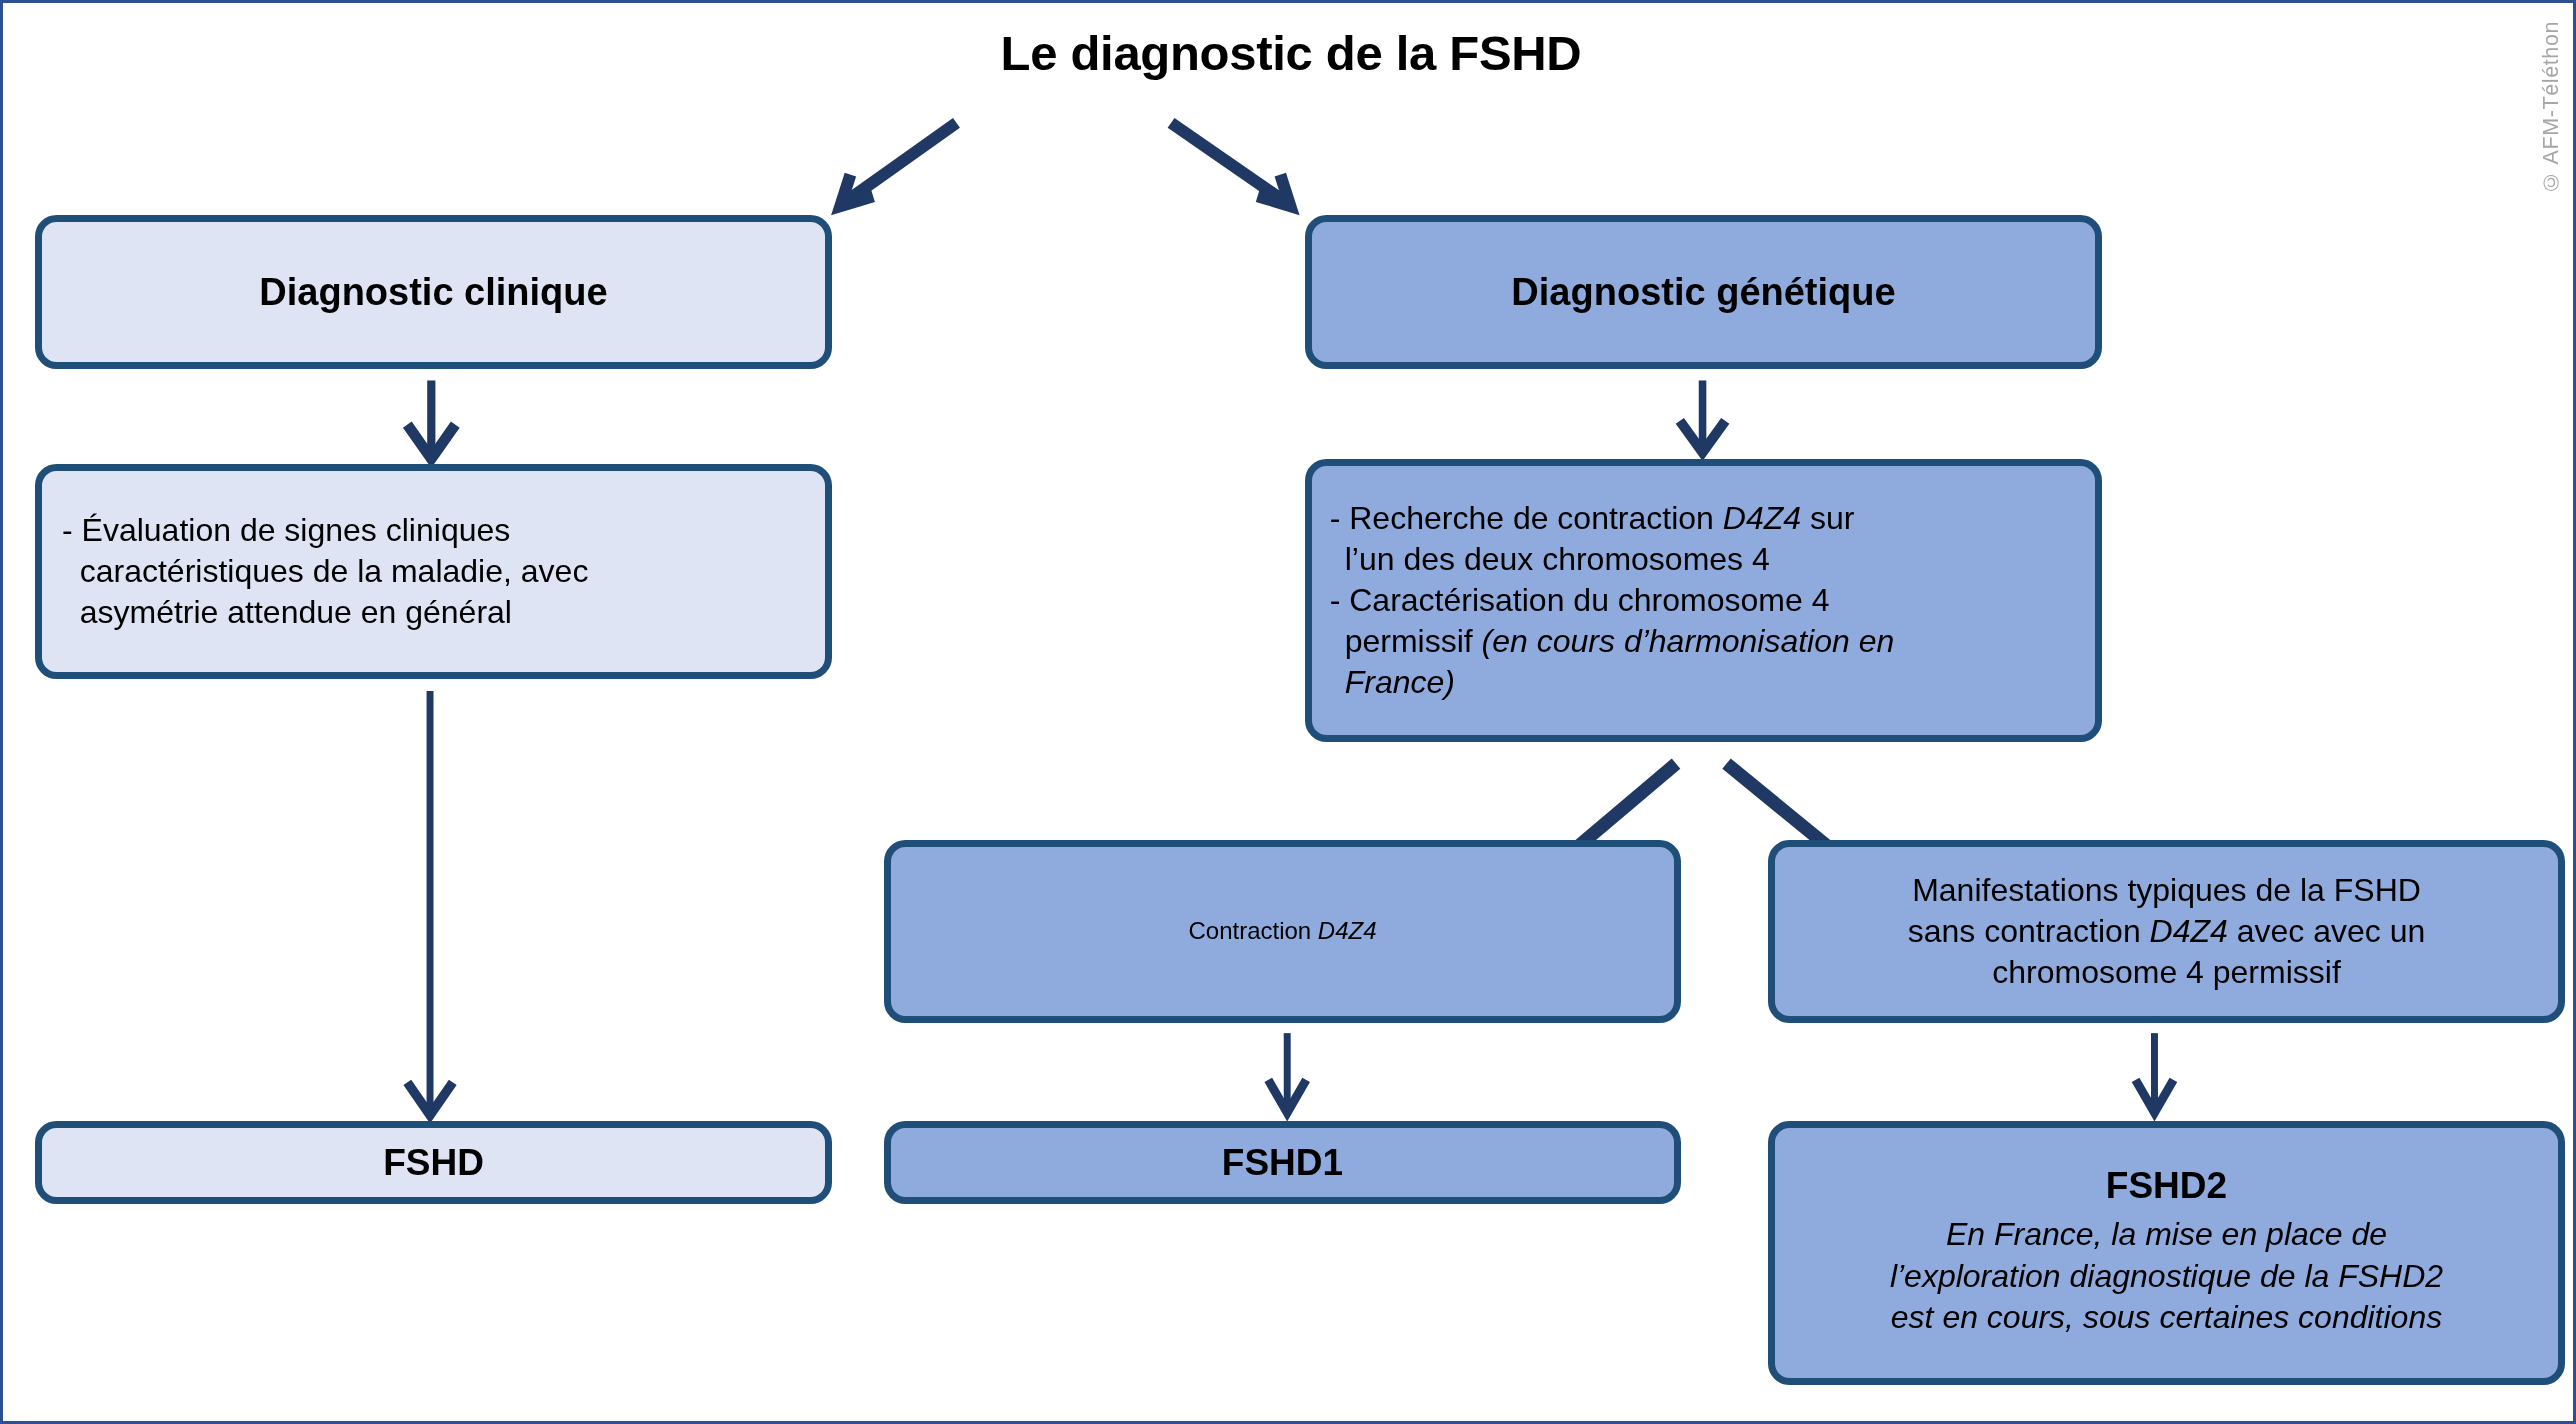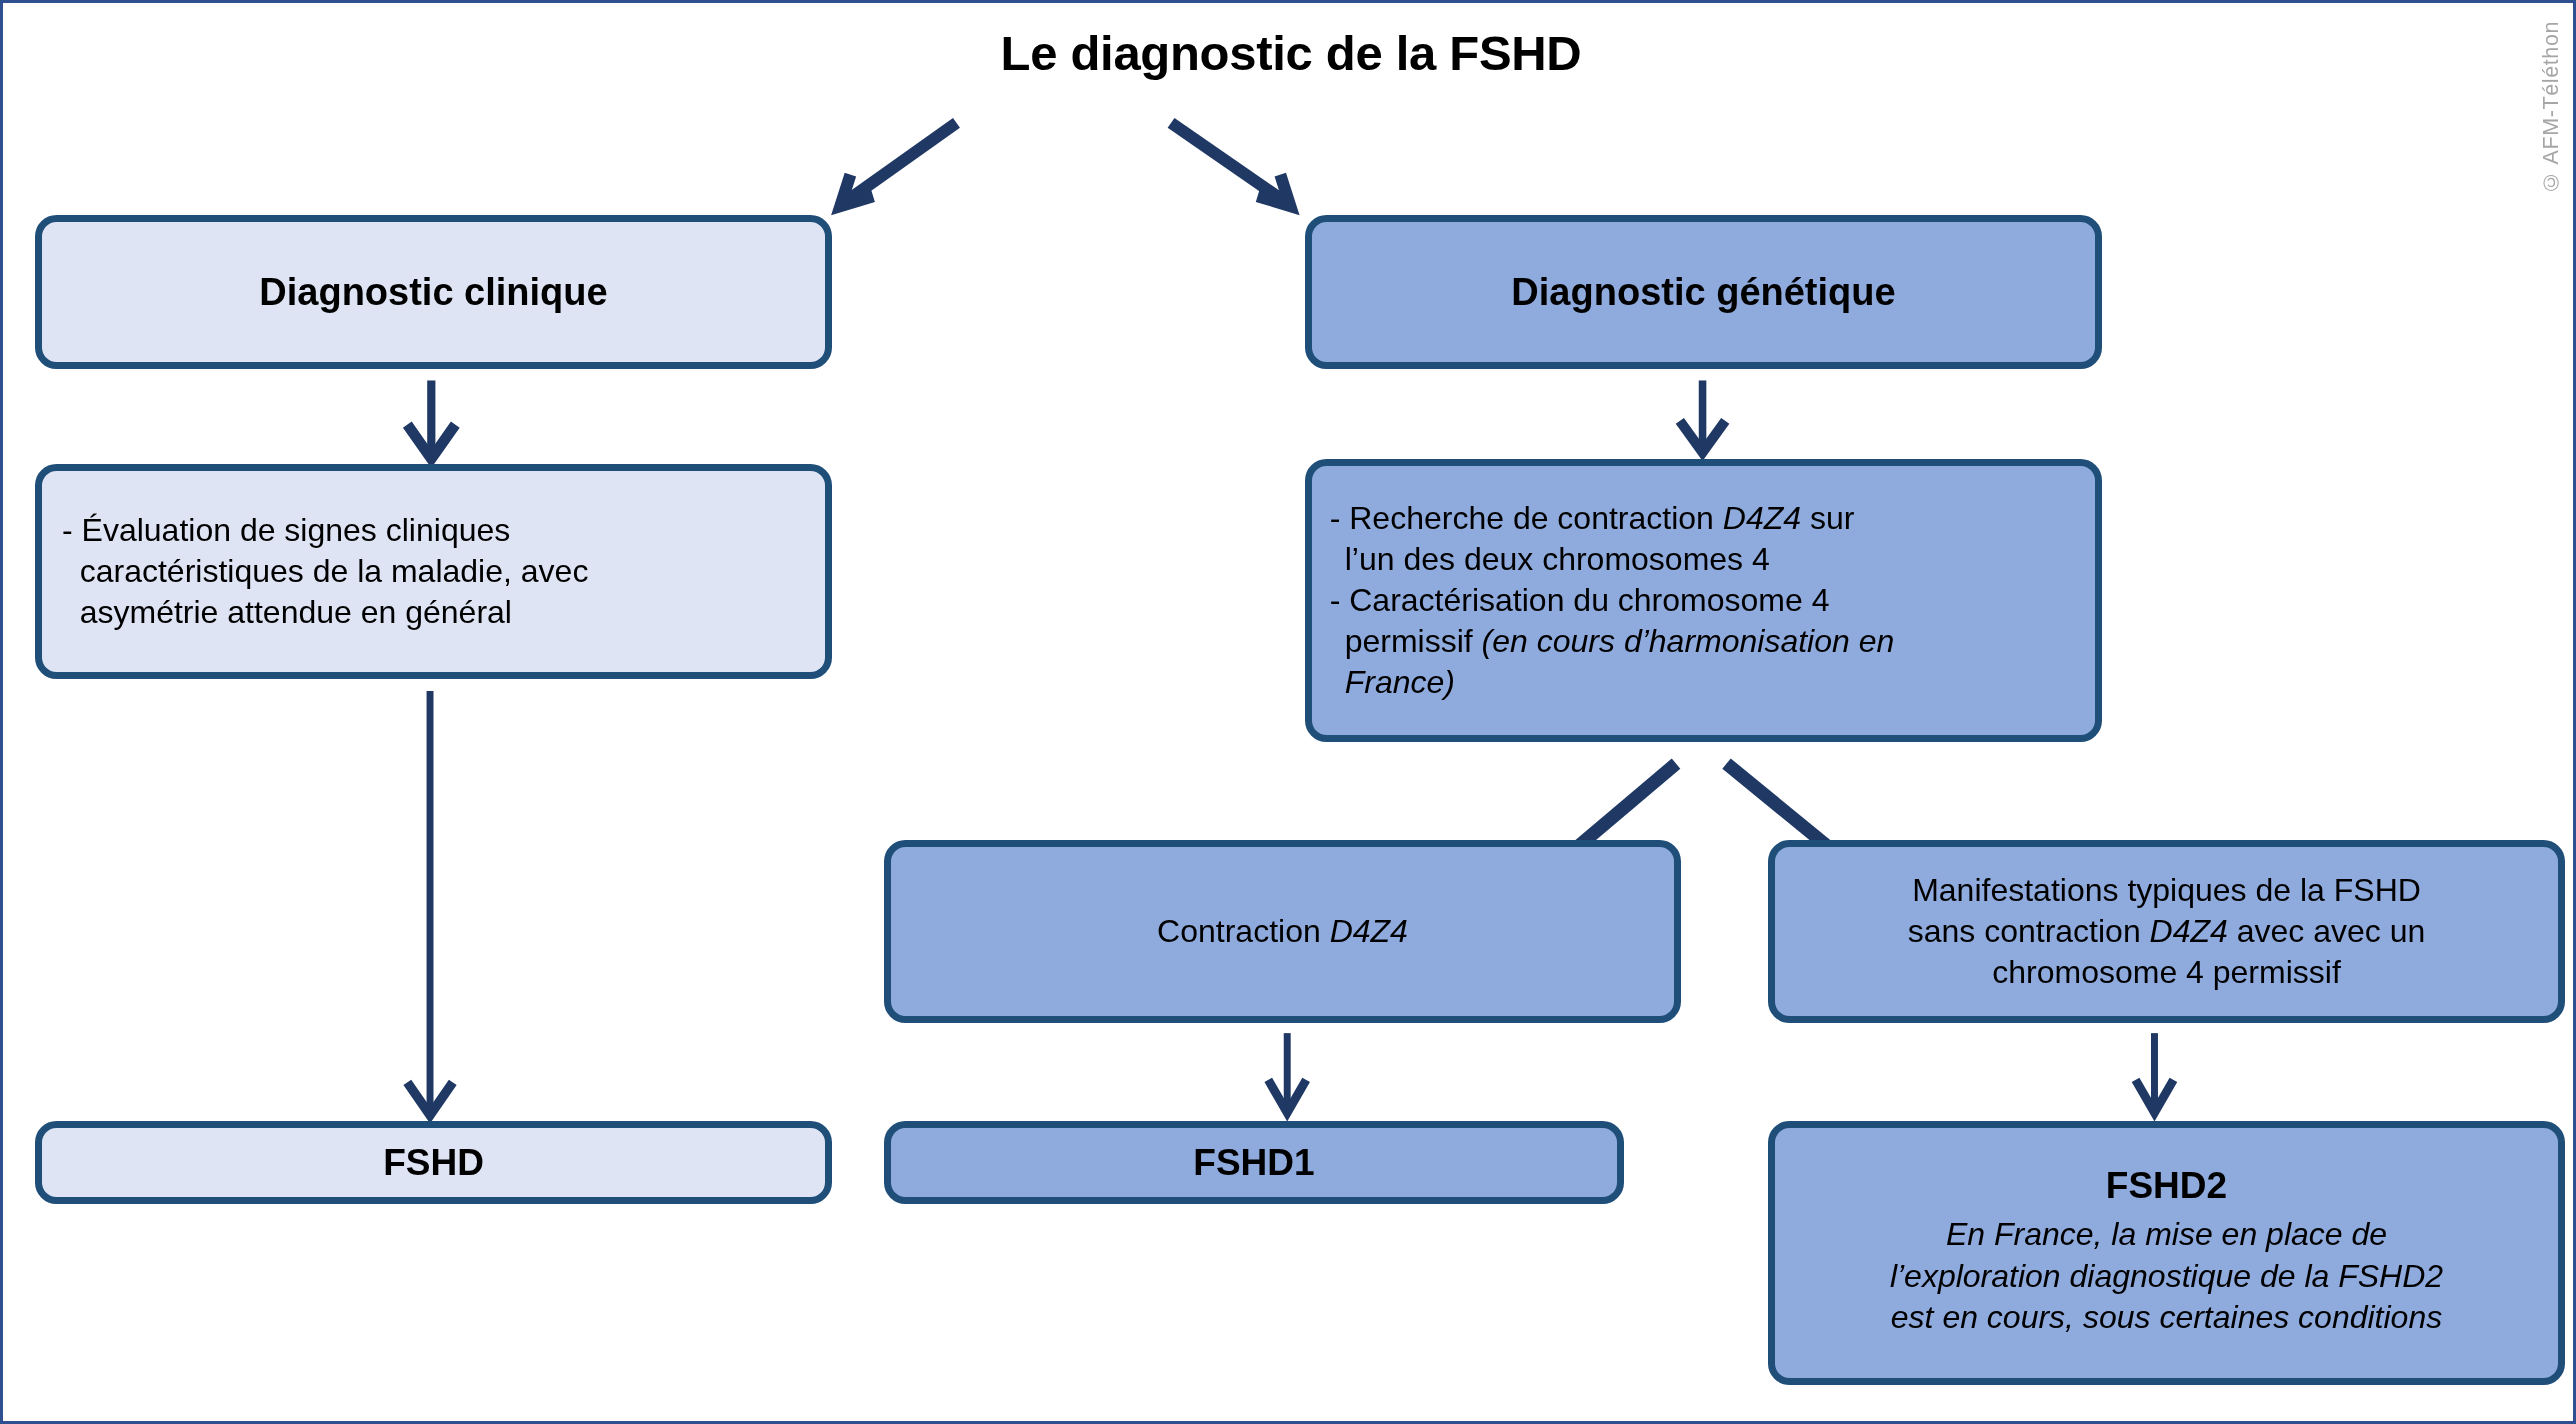--- a/index.html
+++ b/index.html
@@ -68,32 +68,32 @@
   #box-evaluation-clinique {
     left: 32px; top: 461px; width: 797px; height: 215px;
     font-size: 32px; padding: 14px 28px 14px 20px;
   }
   #box-recherche-genetique {
     left: 1302px; top: 456px; width: 797px; height: 283px;
     font-size: 32px; padding: 11.4px 16.4px 11.4px 17.7px;
   }
   #box-contraction-d4z4 {
     left: 881px; top: 837px; width: 797px; height: 183px;
-    font-size: 32px; padding: 6.3px 25px;
+    font-size: 24px; padding: 6.3px 25px;
   }
   #box-manifestations-typiques {
     left: 1765px; top: 837px; width: 797px; height: 183px;
     font-size: 32px; padding: 6.3px 21.5px;
   }
   #box-fshd {
     left: 32px; top: 1118px; width: 797px; height: 83px;
     font-size: 37px; font-weight: bold;
   }
   #box-fshd1 {
-    left: 881px; top: 1118px; width: 740px; height: 83px;
+    left: 881px; top: 1118px; width: 797px; height: 83px;
     font-size: 37px; font-weight: bold;
   }
   #box-fshd2 {
     left: 1765px; top: 1118px; width: 797px; height: 264px;
     font-size: 32px; padding: 8.8px 16.4px 11.4px 16.4px;
   }
   #box-fshd2 .fshd2-title {
     font-size: 37px; font-weight: bold; line-height: 1.18; margin-bottom: 6.3px;
   }
   #box-fshd2 .fshd2-note {

